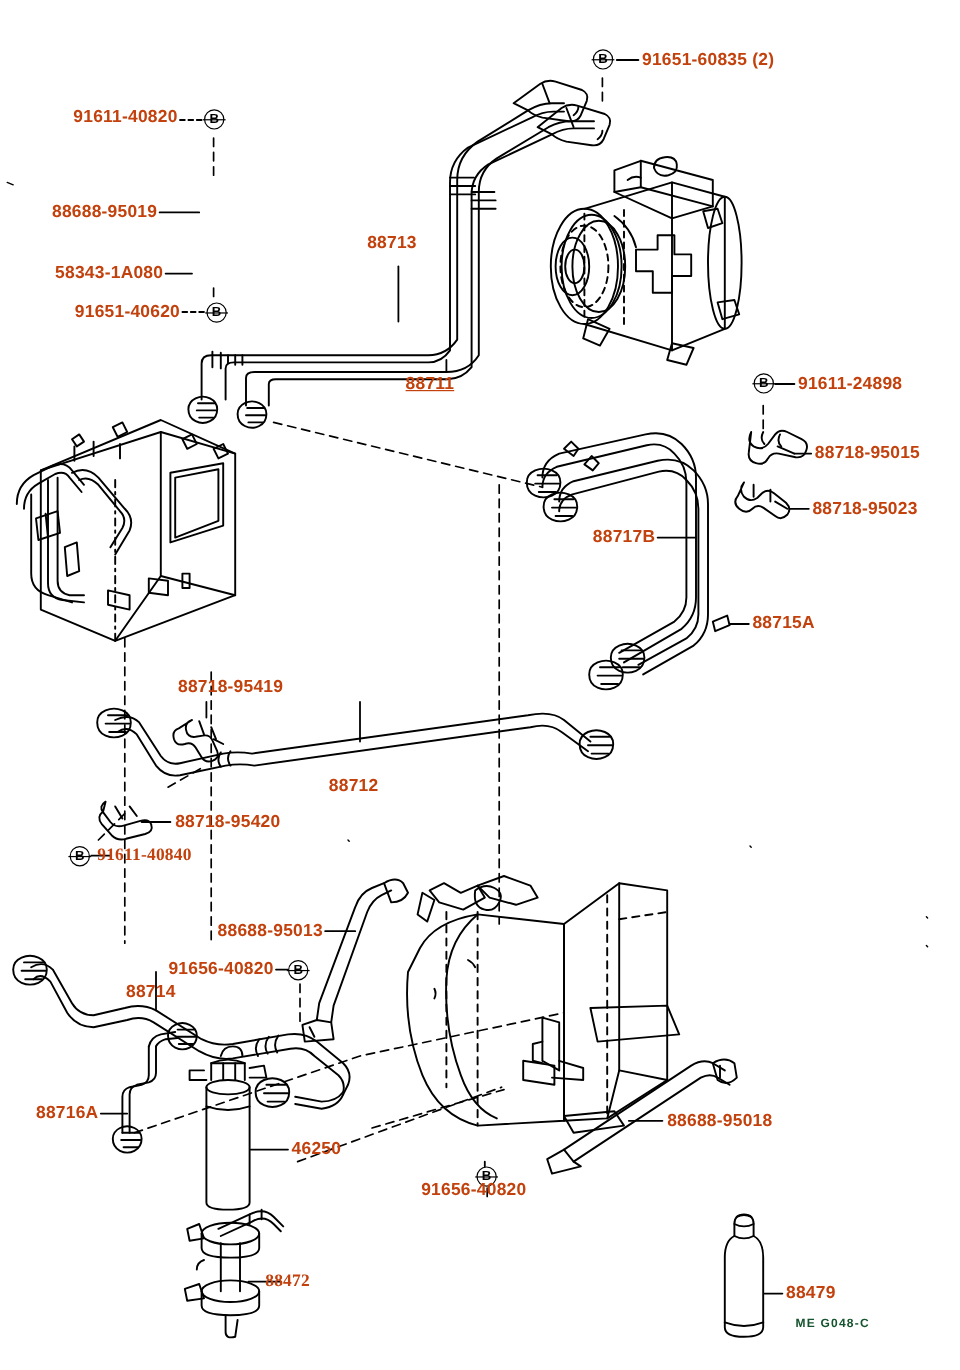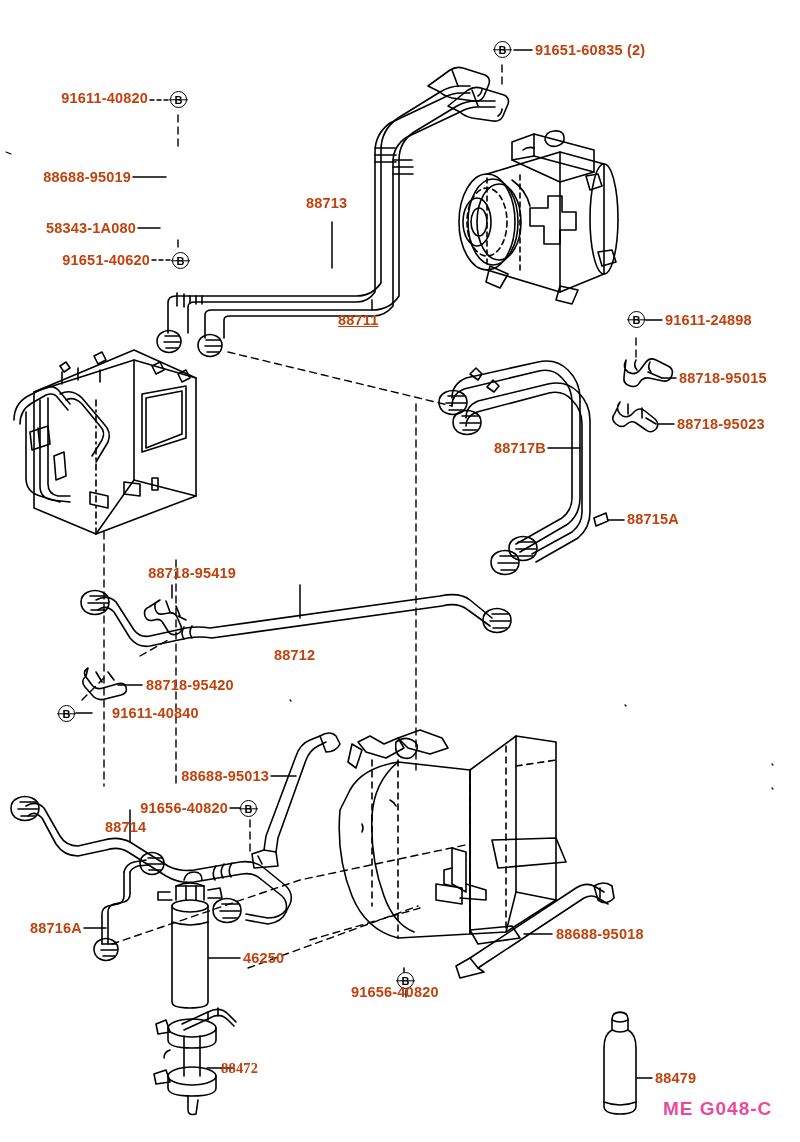--- a/index.html
+++ b/index.html
@@ -31,23 +31,23 @@
     letter-spacing: 0.2px;
     color: #c2410c;
     white-space: nowrap;
     line-height: 1;
   }
   .lbl.r { transform: translateX(-100%); }
   .footer {
     position: absolute;
     font-family: "Liberation Sans", sans-serif;
     font-weight: bold;
-    font-size: 19px;
+    font-size: 10px;
     letter-spacing: 1px;
-    color: #ec4899;
+    color: #14532d;
     white-space: nowrap;
   }
   .bcirc {
     position: absolute;
     width: 17px; height: 17px;
     border: 1.6px solid #000;
     border-radius: 50%;
     box-sizing: border-box;
     background: #fff;
   }
@@ -487,21 +487,21 @@
   <div class="lbl r" style="left:546px; top:441px;">88717B</div>
 
   <div class="lbl" style="left:627px; top:512px;">88715A</div>
 
   <div class="lbl r" style="left:236px; top:566px;">88718-95419</div>
 
   <div class="lbl" style="left:274px; top:608px;margin-top:40px;">88712</div>
 
   <div class="lbl" style="left:146px; top:678px;">88718-95420</div>
 
-  <div class="lbl" style="left:112px; top:706px;">91611-40840</div>
+  <div class="lbl" style="left:81px; top:706px;font-family:Liberation Serif, serif;">91611-40840</div>
 
   <div class="lbl r" style="left:269px; top:769px;">88688-95013</div>
 
   <div class="lbl r" style="left:228px; top:801px;">91656-40820</div>
 
   <div class="lbl" style="left:105px; top:820px;">88714</div>
 
   <div class="lbl r" style="left:82px; top:921px;">88716A</div>
 
   <div class="lbl" style="left:243px; top:951px;">46250</div>

